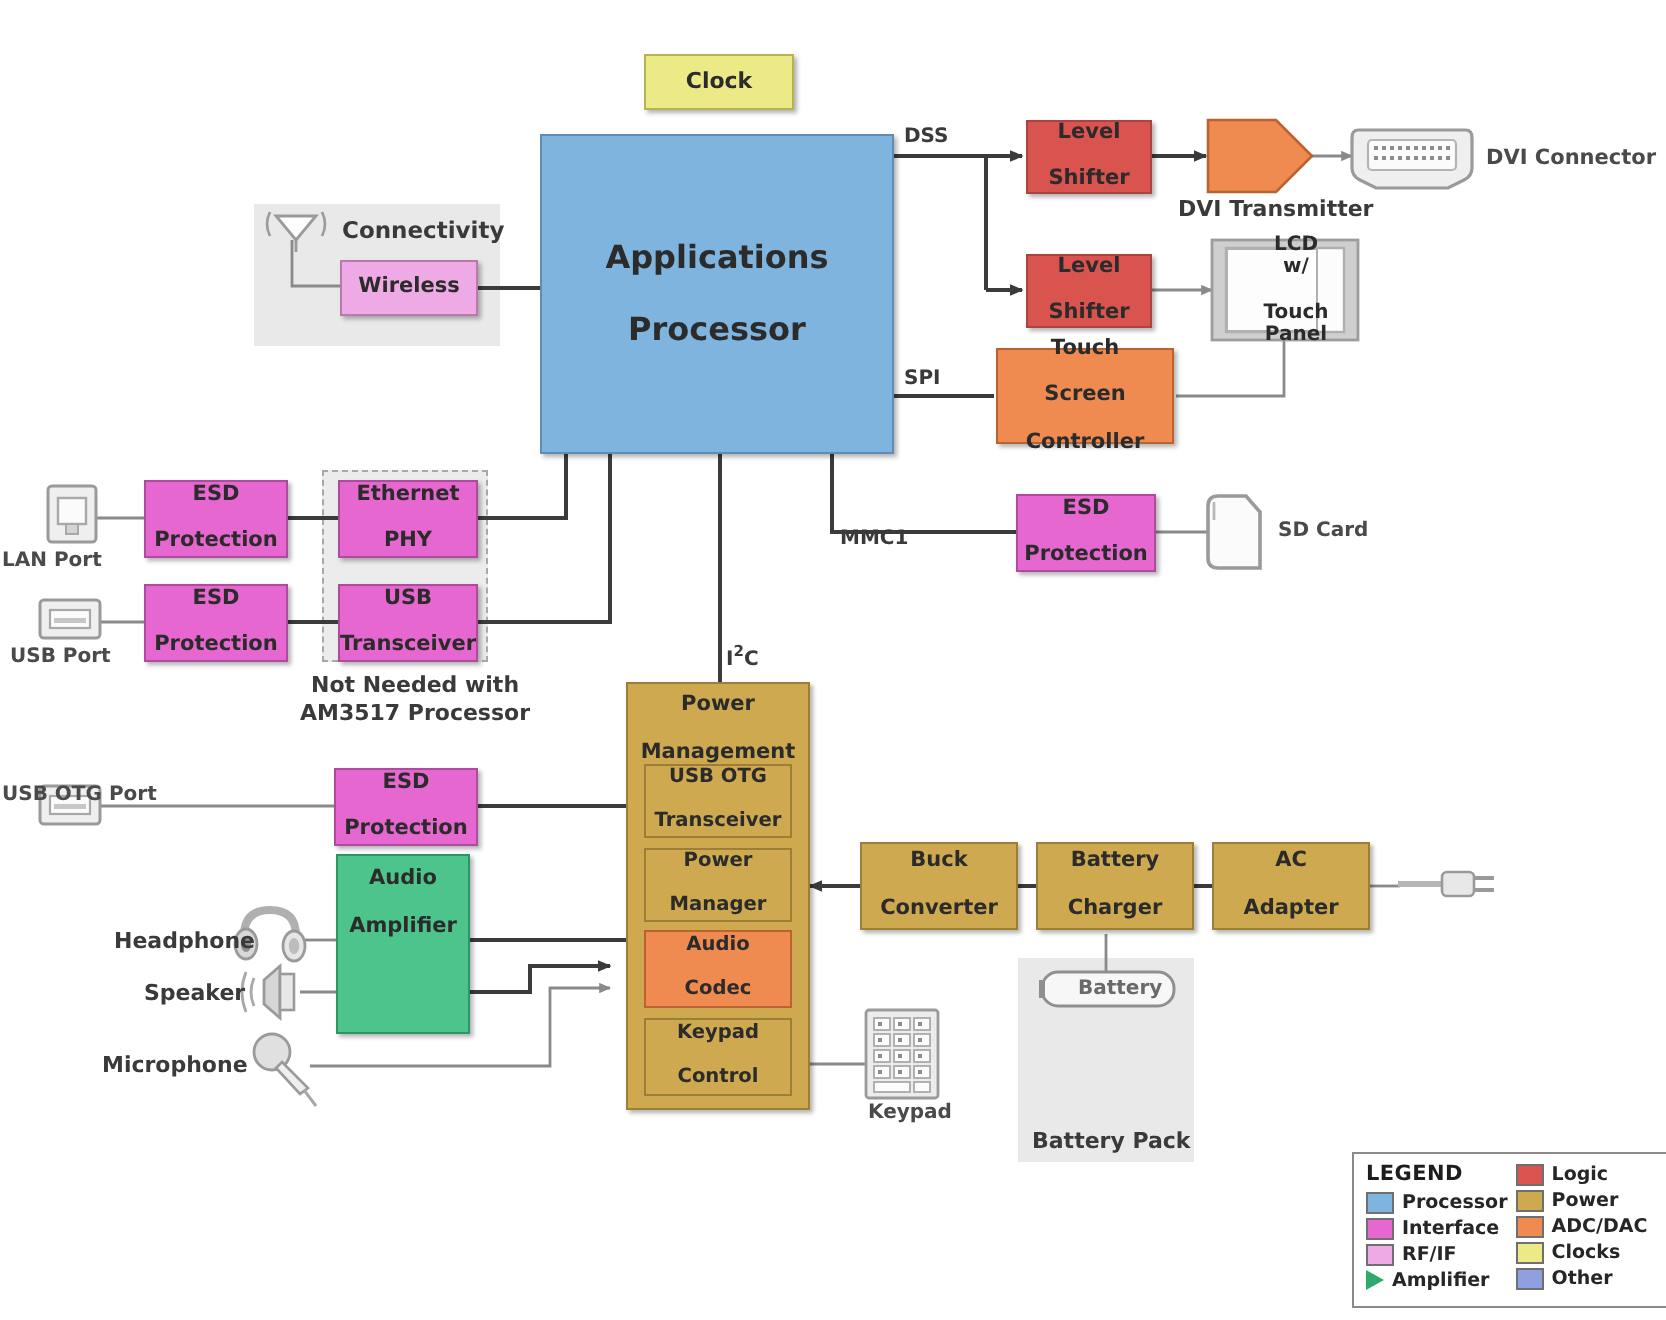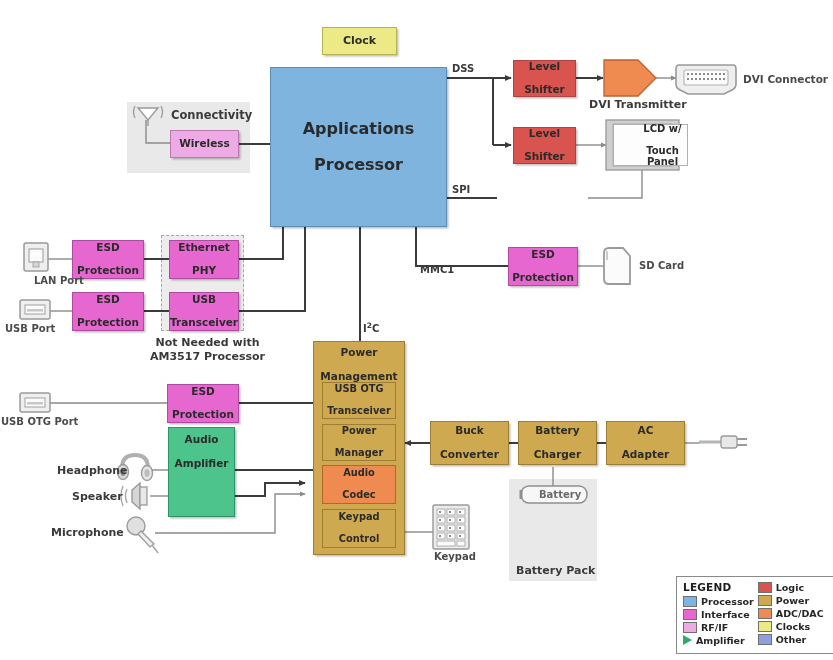--- a/index.html
+++ b/index.html
@@ -306,29 +306,36 @@
     </span>
   </div>
 
   <div class="blk c-logic" style="left:513px;top:127px;width:63px;height:37px;font-size:10.5px;">
     <span>
       <span>Level</span><br>
       <span>Shifter</span>
     </span>
   </div>
 
-  <div class="blk c-other" style="left:613px;top:124px;width:75px;height:42px;font-size:10px;
+  <div class="blk c-other" style="left:613px;top:124px;width:46px;height:42px;font-size:10px;
               background:#fdfdfd;border-color:#b0b0b0;box-shadow:none;padding-left:24px;">
     <span>
       <span>LCD w/</span><br>
       <span>Touch Panel</span>
     </span>
   </div>
 
 
+  <div class="blk c-adc" style="left:498px;top:174px;width:89px;height:48px;font-size:10.5px;">
+    <span>
+      <span>Touch</span><br>
+      <span>Screen</span><br>
+      <span>Controller</span>
+    </span>
+  </div>
 
   <div class="blk c-iface" style="left:72px;top:240px;width:72px;height:39px;font-size:10.5px;">
     <span>
       <span>ESD</span><br>
       <span>Protection</span>
     </span>
   </div>
 
   <div class="blk c-iface" style="left:72px;top:292px;width:72px;height:39px;font-size:10.5px;">
     <span>
@@ -444,25 +451,25 @@
   <div class="lbl sm" style="left:420px;top:264px;">MMC1</div>
 
   <div class="lbl sm" style="left:363px;top:321px;">
     <span>I</span><sup style="font-size:7.5px;">2</sup><span>C</span>
   </div>
 
   <div class="lbl md" style="left:589px;top:98px;">DVI Transmitter</div>
 
   <div class="lbl port" style="left:743px;top:73px;font-size:10.5px;">DVI Connector</div>
 
-  <div class="lbl port" style="left:22px;top:275px;font-size:10px;padding-left:12px;">LAN Port</div>
+  <div class="lbl port" style="left:1px;top:275px;font-size:10px;">LAN Port</div>
 
   <div class="lbl port" style="left:5px;top:323px;font-size:10px;">USB Port</div>
 
-  <div class="lbl port" style="left:1px;top:416px;font-size:10px;">USB OTG Port</div>
+  <div class="lbl port" style="left:1px;top:392px;font-size:10px;">USB OTG Port</div>
 
   <div class="lbl port" style="left:639px;top:260px;font-size:10px;">SD Card</div>
 
   <div class="lbl port" style="left:434px;top:551px;font-size:10px;">Keypad</div>
 
   <div class="lbl md" style="left:57px;top:464px;">Headphone</div>
 
   <div class="lbl md" style="left:72px;top:490px;">Speaker</div>
 
   <div class="lbl md" style="left:51px;top:526px;">Microphone</div>

